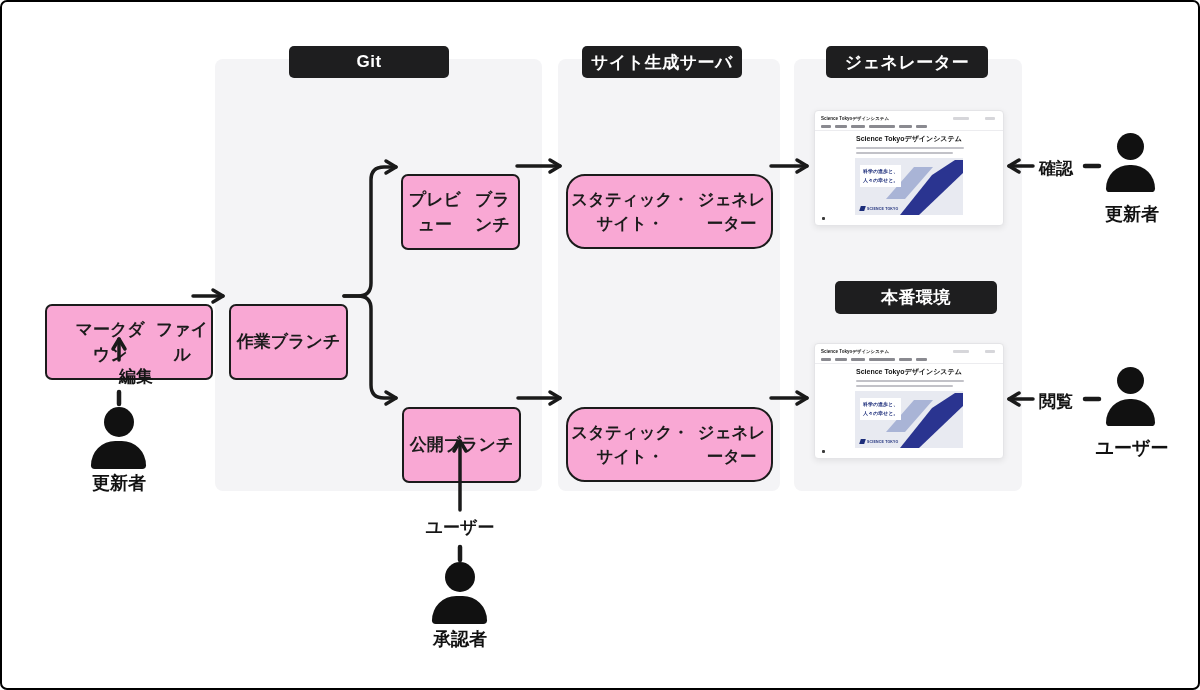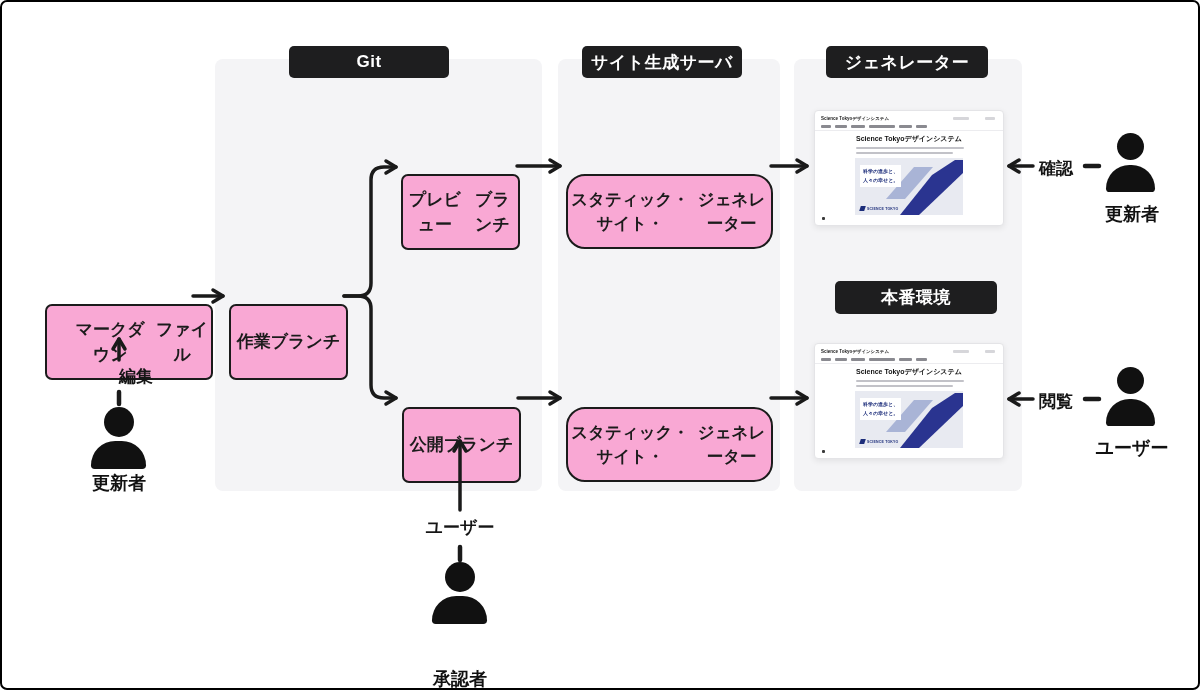--- a/index.html
+++ b/index.html
@@ -196,21 +196,21 @@
   <div class="person p-lg" style="left:89px;top:405px;">
     <div class="head"></div>
     <div class="torso"></div>
   </div>
   <div class="alabel" style="left:67px;top:469px;width:100px;">更新者</div>
 
   <div class="person p-lg" style="left:430px;top:560px;">
     <div class="head"></div>
     <div class="torso"></div>
   </div>
-  <div class="alabel" style="left:408px;top:625px;width:100px;margin-top:40px;">承認者</div>
+  <div class="alabel" style="left:408px;top:625px;width:100px;">承認者</div>
 
   <div class="person p-sm" style="left:1104px;top:131px;">
     <div class="head"></div>
     <div class="torso"></div>
   </div>
   <div class="alabel" style="left:1080px;top:200px;width:100px;">更新者</div>
 
   <div class="person p-sm" style="left:1104px;top:365px;">
     <div class="head"></div>
     <div class="torso"></div>

